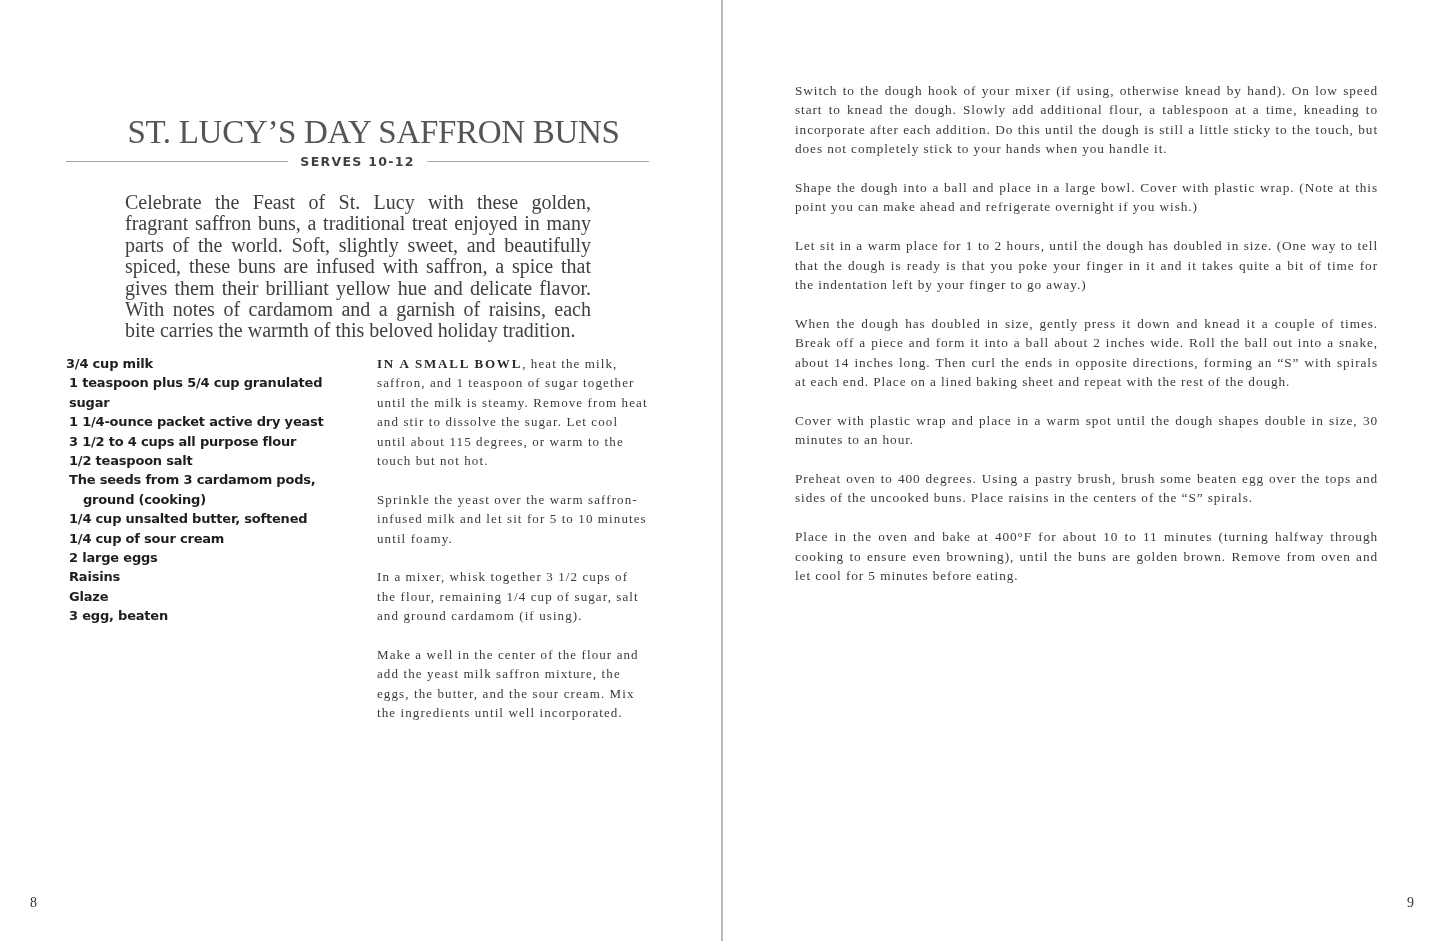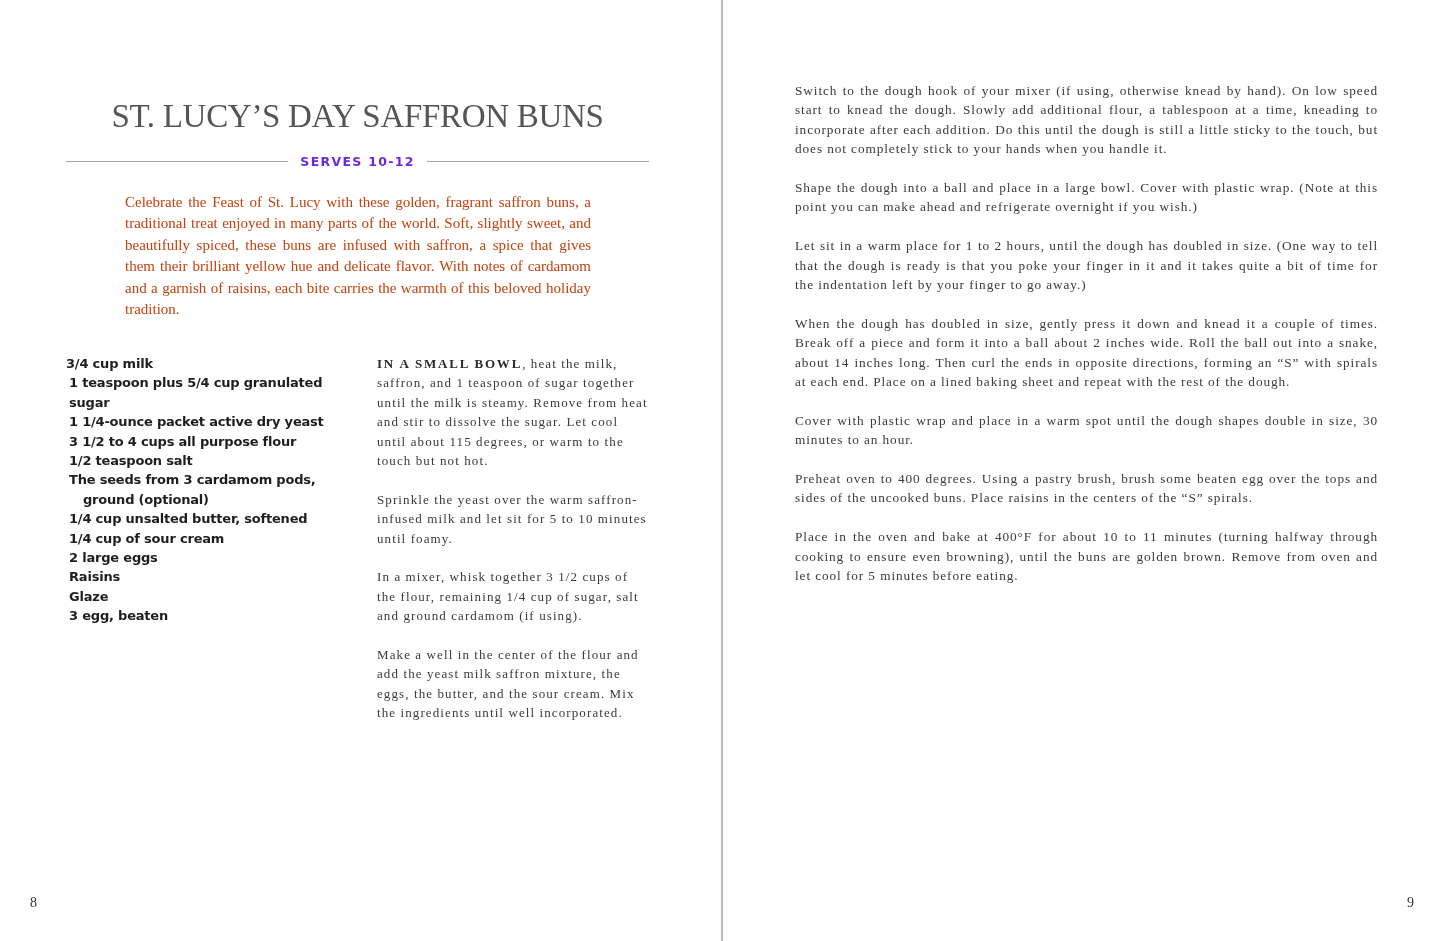--- a/index.html
+++ b/index.html
@@ -15,37 +15,37 @@
   .gutter {
     position: absolute; left: 721px; top: 0; width: 2px; height: 941px;
     background: #b9b9b9;
   }
 
   .title {
     position: absolute; left: 66px; width: 583px; top: 98px;
     text-align: center;
     font-family: "Liberation Serif", serif;
     font-size: 33px; font-weight: normal; color: #555555;
-    letter-spacing: -0.3px; margin: 0;
+    letter-spacing: -0.3px; margin: 16px;
   }
   .serves-row {
     position: absolute; left: 66px; width: 583px; top: 151px; height: 20px;
     display: flex; align-items: center;
   }
   .serves-row .rule { flex: 1; height: 1px; background: #a6a6a6; }
   .serves {
     padding: 0 12px;
     font-family: "DejaVu Sans", sans-serif; font-weight: bold;
-    font-size: 12.5px; letter-spacing: 1.3px; color: #6d28d9;
+    font-size: 12.5px; letter-spacing: 1.3px; color: #404040;
   }
 
   .intro {
     position: absolute; left: 125px; width: 466px; top: 192px;
     font-family: "Liberation Serif", serif;
-    font-size: 15px; line-height: 21.4px; color: #c2410c;
+    font-size: 20px; line-height: 21.4px; color: #404040;
     text-align: justify; margin: 0;
   }
 
   .ingredients {
     position: absolute; left: 66px; top: 354px; width: 300px;
     list-style: none; margin: 0; padding: 0;
     font-family: "DejaVu Sans", sans-serif; font-weight: bold;
     font-size: 13px; line-height: 19.4px; color: #1e1e1e;
     letter-spacing: -0.2px;
   }
@@ -92,21 +92,21 @@
   <p class="intro">Celebrate the Feast of St. Lucy with these golden, fragrant saffron buns, a traditional treat enjoyed in many parts of the world. Soft, slightly sweet, and beautifully spiced, these buns are infused with saffron, a spice that gives them their brilliant yellow hue and delicate flavor. With notes of cardamom and a garnish of raisins, each bite carries the warmth of this beloved holiday tradition.</p>
 
   <ul class="ingredients">
     <li class="first">3/4 cup milk</li>
     <li>1 teaspoon plus 5/4 cup granulated sugar</li>
     <li>1 1/4-ounce packet active dry yeast</li>
     <li>3 1/2 to 4 cups all purpose flour</li>
     <li>1/2 teaspoon salt</li>
     <li>
       <span>The seeds from 3 cardamom pods,</span>
-      <span class="cont">ground (optional)</span>
+      <span class="cont">ground (cooking)</span>
     </li>
     <li>1/4 cup unsalted butter, softened</li>
     <li>1/4 cup of sour cream</li>
     <li>2 large eggs</li>
     <li>Raisins</li>
     <li>Glaze</li>
     <li>3 egg, beaten</li>
   </ul>
 
   <div class="steps-left">

